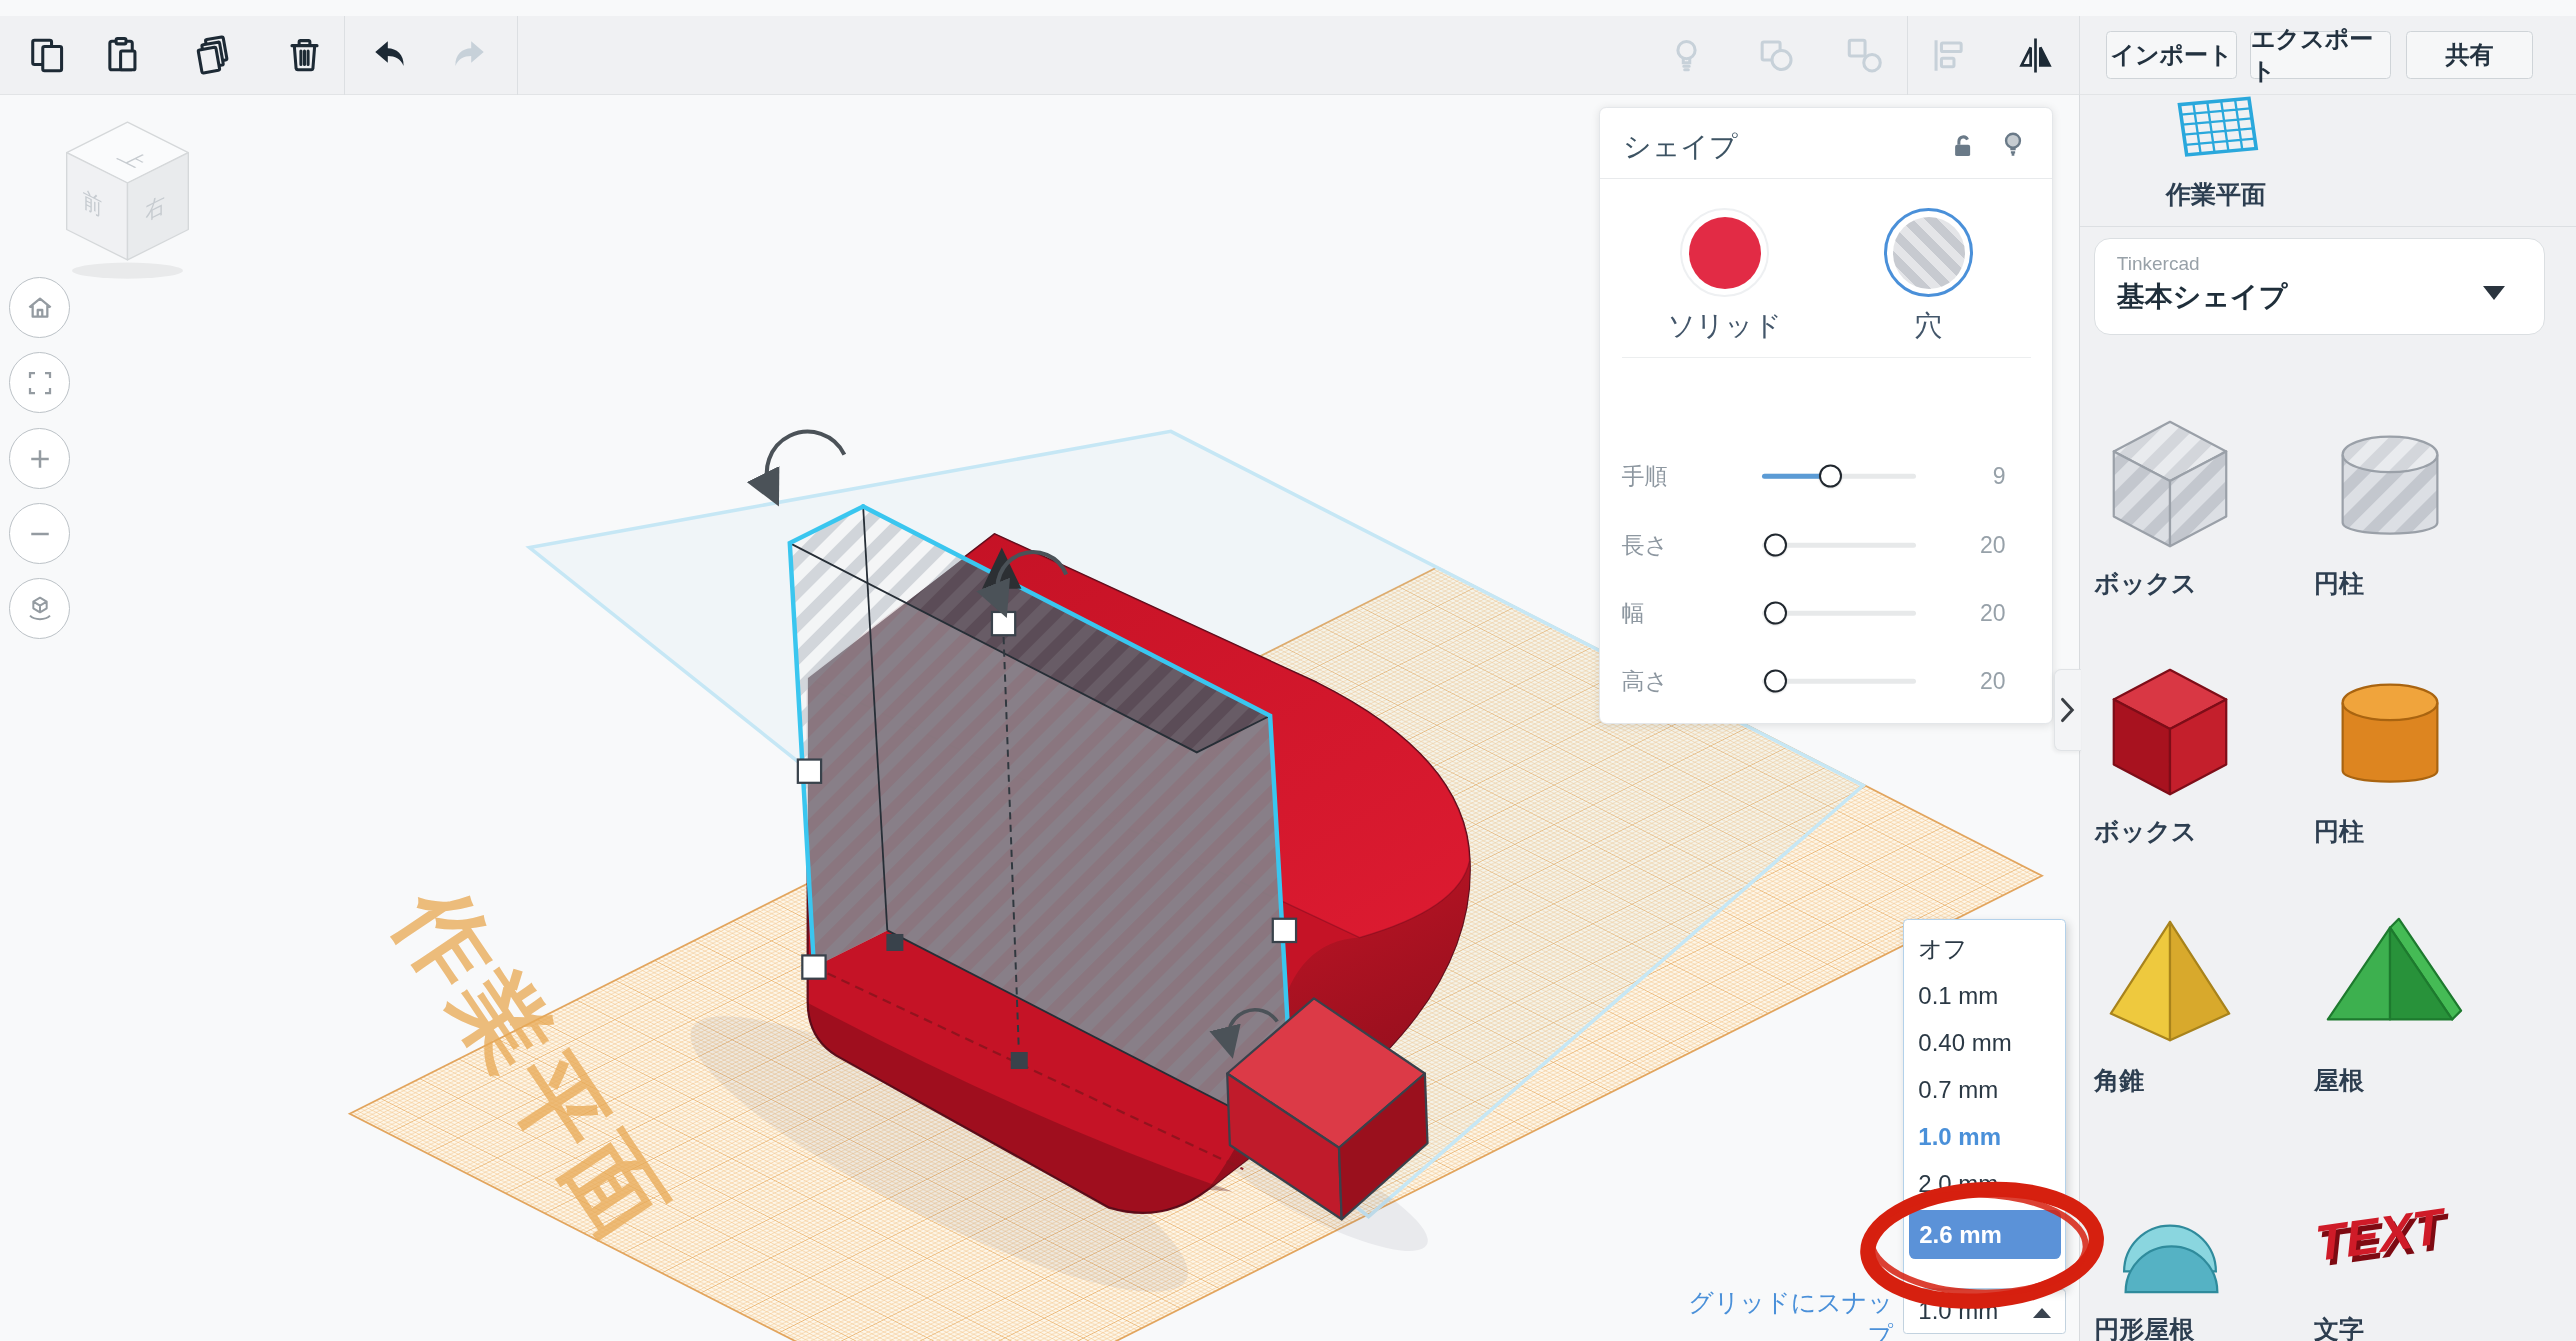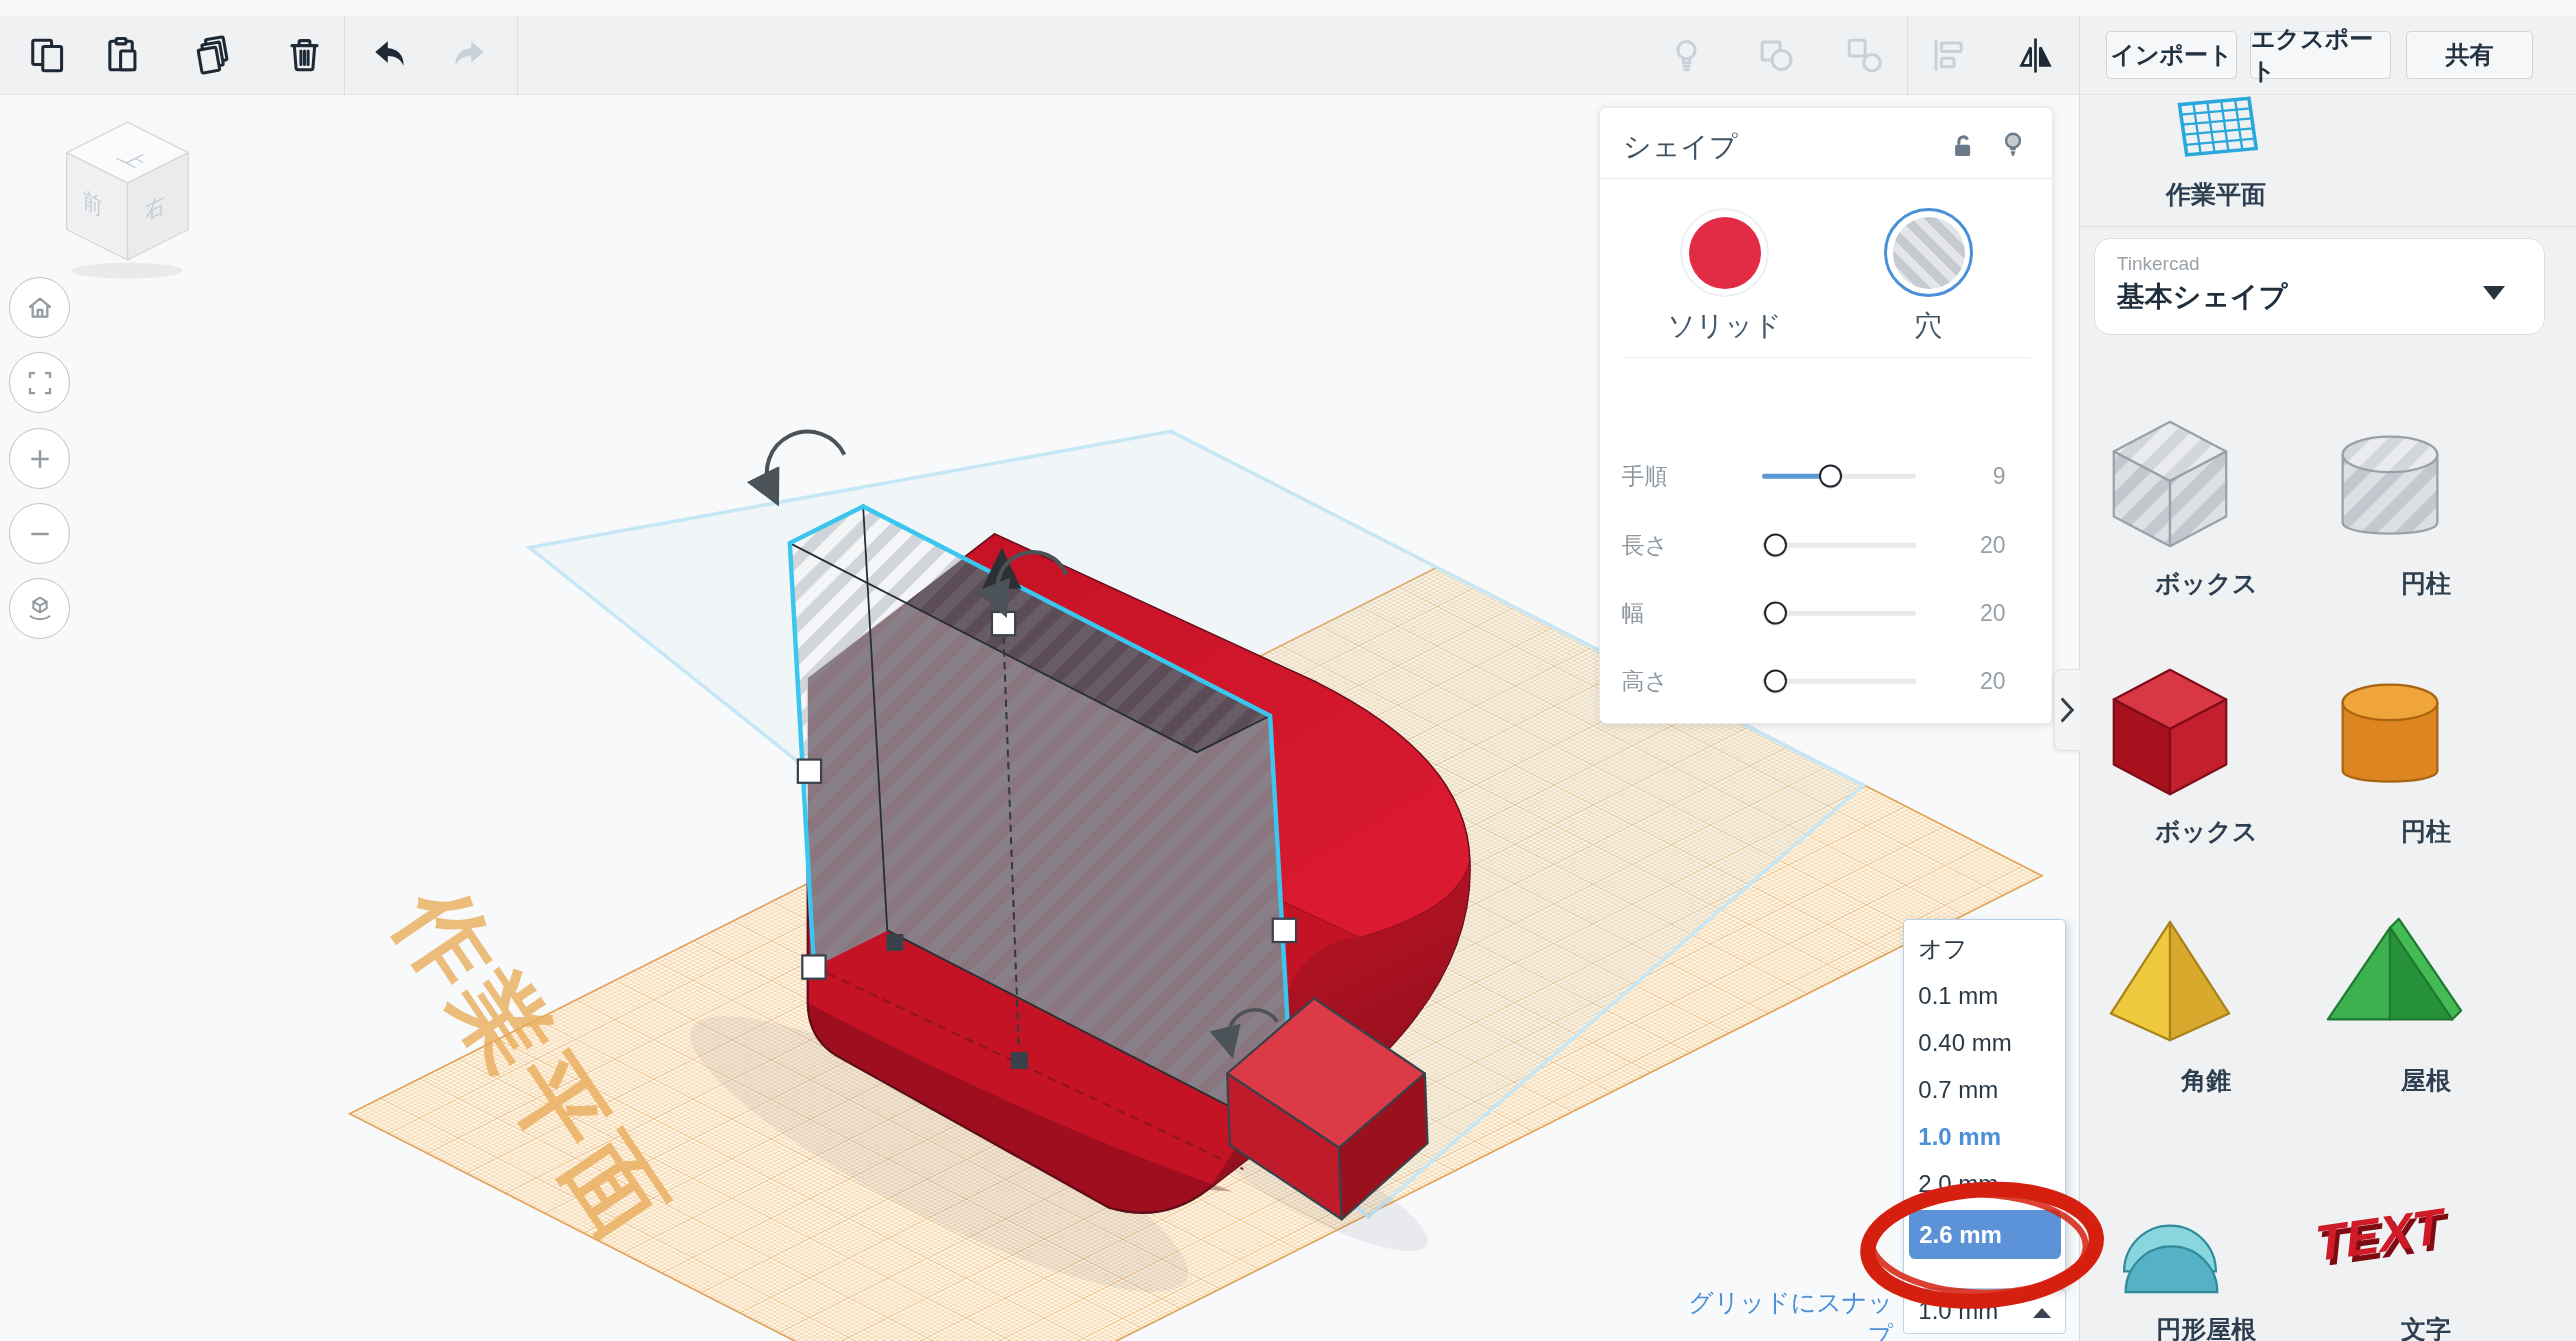--- a/index.html
+++ b/index.html
@@ -29,21 +29,21 @@
   .sb-tool .lbl{margin-top:9px;font-size:25px;font-weight:bold;color:#2c3e50;}
   .sb-divider{position:absolute;left:0;top:147px;width:100%;height:0.9px;background:#dcdfe2;}
   .sb-select{position:absolute;left:14.3px;top:159px;width:451px;height:97px;background:#fff;
              border:0.9px solid #dbdfe2;border-radius:16px;cursor:pointer;}
   .sb-select .brand{position:absolute;left:21.5px;top:14.3px;font-size:19px;color:#98a1a8;}
   .sb-select .cat{position:absolute;left:21.5px;top:39px;font-size:28px;font-weight:bold;color:#1f2e3a;}
   .caret-down{position:absolute;right:39px;top:47px;width:0;height:0;
               border-left:11.6px solid transparent;border-right:11.6px solid transparent;
               border-top:14.3px solid #2a343e;}
   .gallery{position:absolute;left:0;top:268px;width:497px;}
-  .g-cell{position:absolute;width:224px;text-align:center;cursor:pointer;}
+  .g-cell{position:absolute;width:224px;cursor:pointer;}
   .g-cell .lbl{margin-top:9px;font-size:25px;font-weight:bold;color:#2d3e50;}
 
   
   .shape-panel{position:absolute;left:1599px;top:107px;width:454px;height:617px;background:#fff;
                border:0.9px solid #e4e7ea;border-radius:7.2px;box-shadow:0 1.8px 9px rgba(0,0,0,.10);z-index:25;}
   .sp-title{position:absolute;left:23px;top:19.7px;font-size:28px;color:#3d5363;}
   .sp-hr{position:absolute;left:0;top:70px;width:100%;height:0.9px;background:#e8eaec;}
   .sp-circle-wrap{position:absolute;top:100px;width:89px;height:89px;border-radius:50%;
                   border:2.7px solid #eef0f2;display:flex;align-items:center;justify-content:center;cursor:pointer;}
   .sp-circle-wrap.selected{border:3.6px solid #4a90d9;}

